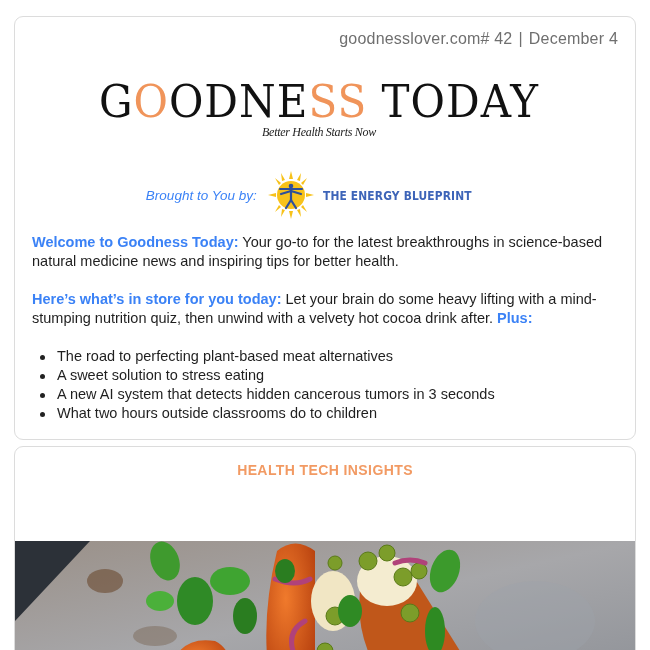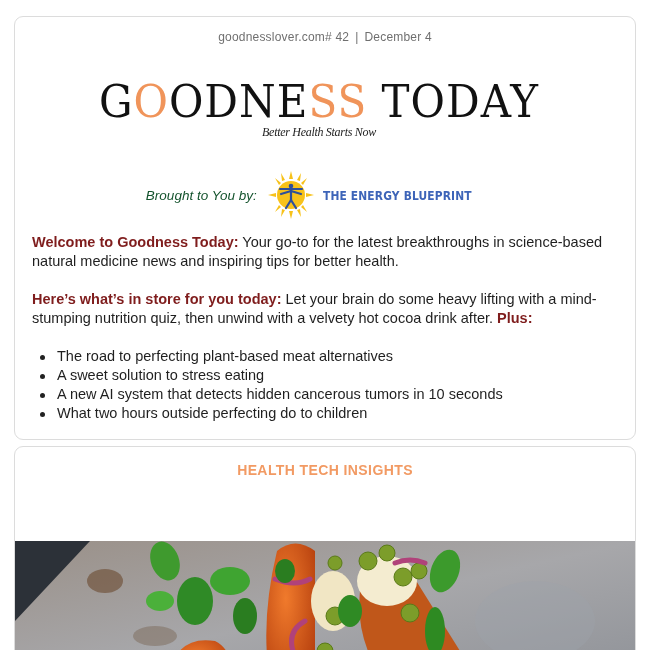--- a/index.html
+++ b/index.html
@@ -12,22 +12,22 @@
       width: 622px;
       background: #ffffff;
       border: 1px solid #dcdcdc;
       border-radius: 9px;
     }
     #card-intro { top: 16px; height: 424px; }
     #card-article { top: 446px; height: 230px; overflow: hidden; }
 
     .topbar {
       position: absolute; top: 13px; left: 17px; right: 17px;
-      display: flex; justify-content: center;
-      font-size: 12px; color: #6f6f6f; letter-spacing: 0.2px;
+      display: flex; justify-content: flex-end;
+      font-size: 16px; color: #6f6f6f; letter-spacing: 0.2px;
     }
     .topbar .issue span.sep { margin: 0 6px; }
 
     .masthead {
       position: absolute; top: 62px; left: 0; right: 12px; text-align: center;
     }
     .masthead .title {
       font-family: "DejaVu Serif", serif;
       font-size: 42px; line-height: 46px; letter-spacing: 1px; color: #111;
       font-weight: normal; transform: scaleY(1.05);
@@ -35,34 +35,34 @@
     .masthead .title .dot { color: #f0945a; }
     .masthead .tagline {
       font-family: "Liberation Serif", serif; font-style: italic;
       font-size: 12px; color: #222; margin-top: 0px; letter-spacing: -0.3px;
     }
 
     .sponsor {
       position: absolute; top: 153px; left: 0; right: 0;
       display: flex; justify-content: center; align-items: center; gap: 8px;
     }
-    .sponsor .label { font-size: 13.5px; font-style: italic; color: #14532d; margin-right: 2px; }
+    .sponsor .label { font-size: 13.5px; font-style: italic; color: #3b82f6; margin-right: 2px; }
     .sponsor .logo { width: 48px; height: 50px; }
     .sponsor .brand {
       font-family: "DejaVu Sans", sans-serif; font-weight: bold; font-size: 13px;
       color: #3d64b8; letter-spacing: 0.2px; transform: scaleX(0.82); transform-origin: left center;
       white-space: nowrap;
     }
 
     .body-text {
       position: absolute; top: 216px; left: 17px; right: 17px;
       font-size: 14.5px; line-height: 19px; color: #1f1f1f;
     }
     .body-text p { margin-bottom: 19px; }
-    .body-text b { font-weight: bold; color: #7f1d1d; }
+    .body-text b { font-weight: bold; color: #3b82f6; }
     .body-text ul { list-style: none; margin-left: 5px; }
     .body-text li { position: relative; padding-left: 20px; line-height: 19px; }
     .body-text li::before {
       content: ""; position: absolute; left: 3px; top: 8px;
       width: 5px; height: 5px; border-radius: 50%; background: #222;
     }
 
     .eyebrow {
       position: absolute; top: 15px; left: 0; right: 0; text-align: center;
       font-size: 14px; font-weight: bold; color: #f29a63; letter-spacing: 0.4px;
@@ -124,22 +124,22 @@
     </svg>
     <span class="brand">THE ENERGY BLUEPRINT</span>
   </div>
 
   <div class="body-text">
     <p><b>Welcome to Goodness Today:</b><span> Your go-to for the latest breakthroughs in science-based natural medicine news and inspiring tips for better health.</span></p>
     <p><b>Here’s what’s in store for you today:</b><span> Let your brain do some heavy lifting with a mind-stumping nutrition quiz, then unwind with a velvety hot cocoa drink after. </span><b>Plus:</b></p>
     <ul>
       <li>The road to perfecting plant-based meat alternatives</li>
       <li>A sweet solution to stress eating</li>
-      <li>A new AI system that detects hidden cancerous tumors in 10 seconds</li>
-      <li>What two hours outside perfecting do to children</li>
+      <li>A new AI system that detects hidden cancerous tumors in 3 seconds</li>
+      <li>What two hours outside classrooms do to children</li>
     </ul>
   </div>
 </div>
 
 <div class="card" id="card-article">
   <div class="eyebrow">HEALTH TECH INSIGHTS</div>
   <div class="hero" title="plant-based sausages with greens, pickles and red onion on baking paper">
     <svg width="622" height="140" viewBox="0 0 622 140">
       <defs>
         <linearGradient id="paper" x1="0" y1="0" x2="1" y2="1">

